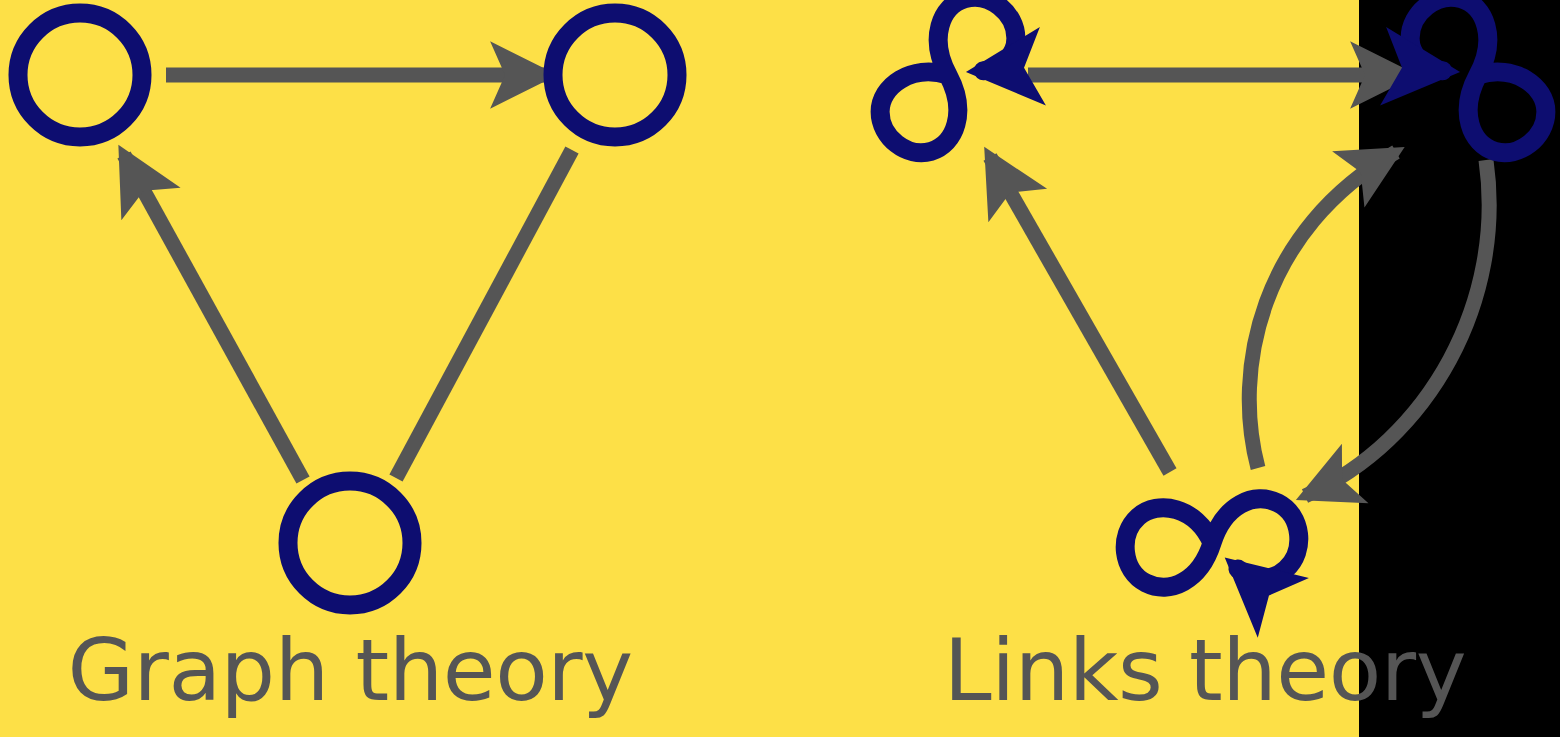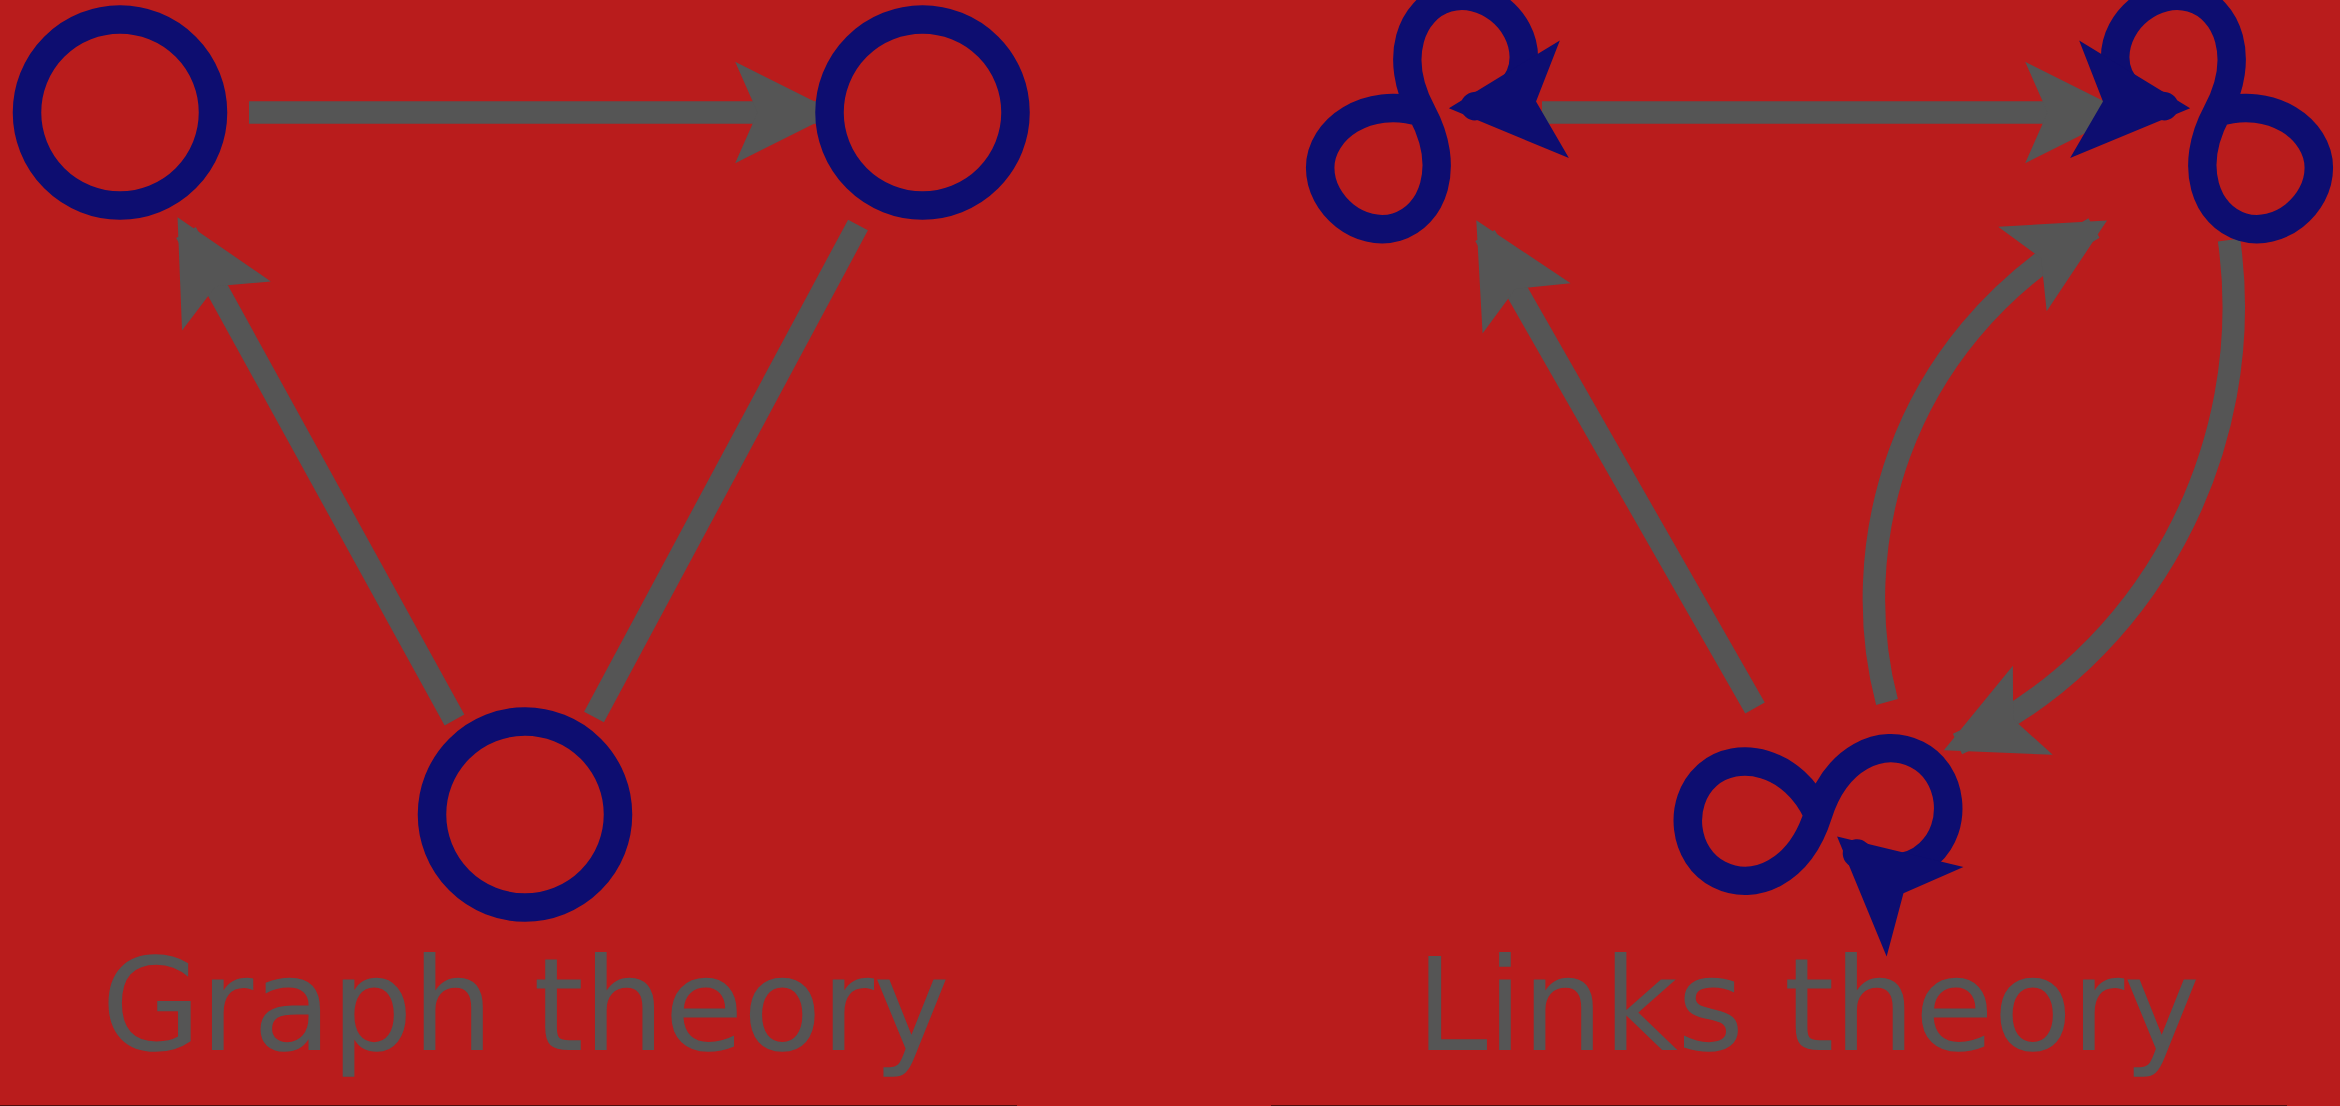--- a/index.html
+++ b/index.html
@@ -9,23 +9,23 @@
     background: #000000;
   }
   body {
     width: 1560px;
     height: 737px;
     overflow: hidden;
     font-family: "DejaVu Sans", sans-serif;
   }
   #stage {
     position: relative;
-    width: 1560px;
+    width: 1359px;
     height: 737px;
-    background: #b91c1c;
+    background: #fde047;
   }
   #stage svg {
     position: absolute;
     top: 0;
     left: 0;
     width: 1560px;
     height: 737px;
     display: block;
   }
   .caption-text {

